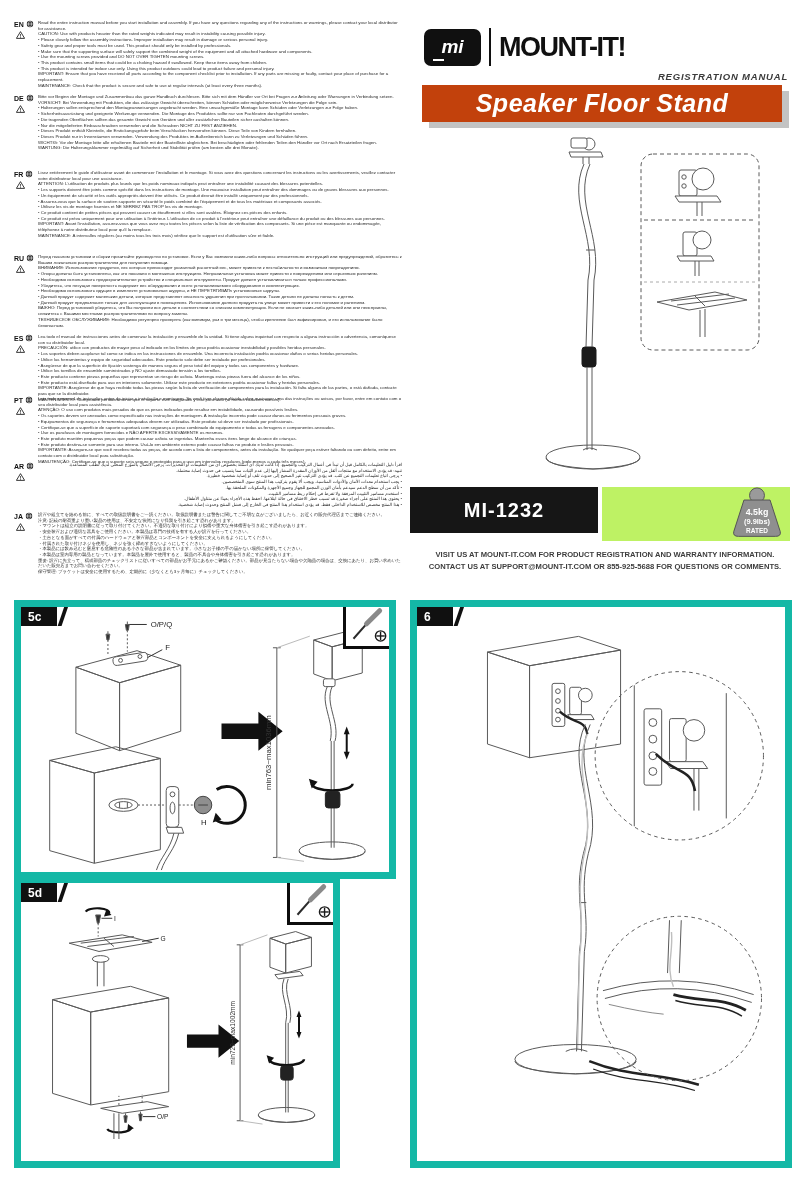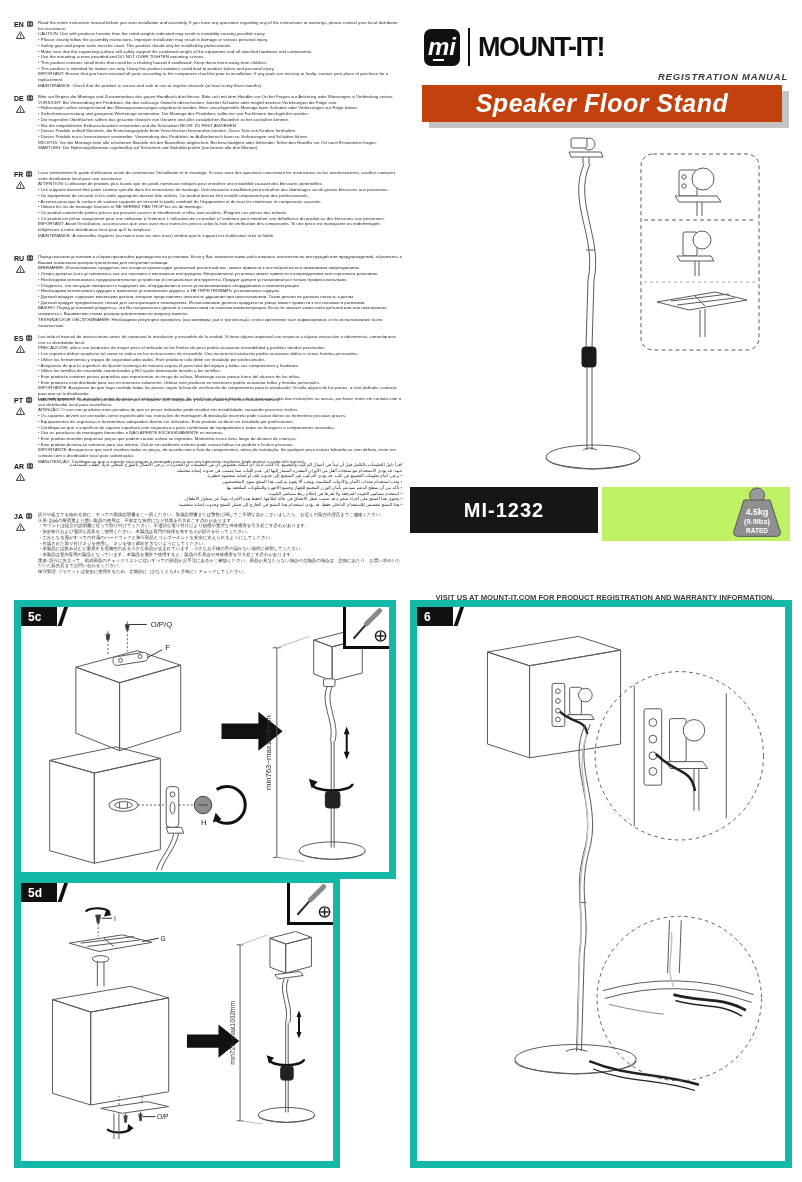--- a/index.html
+++ b/index.html
@@ -12,40 +12,40 @@
   .lang-gutter { width:24px; flex:0 0 24px; }
   .lang-head { display:flex; align-items:center; gap:2px; }
   .lang-code { font-size:7px; font-weight:bold; color:#111; }
   .globe { width:8px; height:8px; display:block; }
   .warn { width:9px; height:8px; display:block; margin:3px 0 0 2px; }
   .lang-text { flex:1; font-size:4.4px; line-height:1.3; color:#2b2b2b; white-space:pre-line; }
   .lang-text.rtl { direction:rtl; text-align:right; }
 
   
   .logo-row { position:absolute; left:424px; top:28px; display:flex; align-items:center; }
-  .mi-box { position:relative; width:36px; height:37px; background:#101010; border-radius:7px;
-            color:#fff; font-style:italic; font-weight:bold; font-size:24px;
+  .mi-box { position:relative; width:57px; height:37px; background:#101010; border-radius:7px;
+            color:#fff; font-style:italic; font-weight:bold; font-size:19px;
             display:flex; align-items:center; justify-content:center; }
   .mi-box::after { content:""; position:absolute; left:9px; bottom:5px; width:11px; height:2px; background:#fff; }
   .logo-divider { width:2px; height:38px; background:#101010; margin:0 8px; }
   .brand-name { font-size:27px; font-weight:bold; letter-spacing:-1.5px; color:#101010; }
   .manual-type { position:absolute; right:14px; top:71px; width:380px; text-align:right;
                  font-size:9.5px; font-weight:bold; font-style:italic; color:#3b3b3b; letter-spacing:0.8px; }
   .title-banner { position:absolute; left:422px; top:85px; width:360px; height:37px; background:#c2410c;
                   box-shadow:7px 6px 0 #c3c3c3; display:flex; align-items:center; justify-content:center; }
   .title-banner span { color:#fff; font-size:25px; font-weight:bold; font-style:italic; letter-spacing:0.5px; }
   .product-illustration { position:absolute; left:545px; top:132px; width:250px; height:352px; }
 
   .model-banner { position:absolute; left:410px; top:487px; width:188px; height:46px; background:#161616;
                   display:flex; align-items:center; justify-content:center; }
   .model-banner span { color:#fff; font-size:20px; font-weight:bold; letter-spacing:1px; }
   .weight-box { position:absolute; left:602px; top:487px; width:188px; height:54px; background:#bef264;
                 display:flex; align-items:center; justify-content:flex-end; }
   .contact { position:absolute; left:420px; top:549px; width:370px; text-align:center;
-             font-size:7.6px; font-weight:bold; color:#3d3d3d; line-height:1.6;margin-top:43px; }
+             font-size:7.6px; font-weight:bold; color:#3d3d3d; line-height:1.6; }
 
   
   .panel { position:absolute; background:#fff; border:7px solid #14b8a6; }
   .panel-5c { left:14px; top:600px; width:382px; height:279px; }
   .panel-5d { left:14px; top:876px; width:326px; height:292px; }
   .panel-6  { left:410px; top:600px; width:382px; height:568px; }
   .step-tab { position:absolute; top:0; left:0; height:19px; min-width:36px; padding:0 8px 0 7px;
               background:#101010; color:#fff; font-weight:bold; font-size:12px;
               display:flex; align-items:center; z-index:3; }
   .tab-stripe { position:absolute; top:0; height:19px; width:13px; z-index:3;
@@ -343,20 +343,21 @@
     <svg width="66" height="54" viewBox="0 0 70 58">
       <circle cx="35" cy="9" r="8" fill="#9a9a9a" stroke="#555" stroke-width="1"></circle>
       <path d="M21 14 L49 14 L60 48 Q61 53 55 53 L15 53 Q9 53 10 48 Z" fill="#8f8f8f" stroke="#555" stroke-width="1"></path>
       <text x="35" y="30" text-anchor="middle" font-size="9.5" font-weight="bold" fill="#fff">4.5kg</text>
       <text x="35" y="40" text-anchor="middle" font-size="8" font-weight="bold" fill="#fff">(9.9lbs)</text>
       <text x="35" y="49" text-anchor="middle" font-size="7" font-weight="bold" fill="#fff">RATED</text>
     </svg>
   </div>
   <div class="contact">
     <div>VISIT US AT MOUNT-IT.COM FOR PRODUCT REGISTRATION AND WARRANTY INFORMATION.</div>
+    <div>CONTACT US AT SUPPORT@MOUNT-IT.COM OR 855-925-5688 FOR QUESTIONS OR COMMENTS.</div>
   </div>
 
   <div class="panel panel-5c">
     <div class="step-tab">5c</div>
     <div class="tab-stripe" style="left:36px"></div>
     <div class="tool-box">
       <svg viewBox="0 0 46 40">
         <line x1="8" y1="34" x2="22" y2="18" stroke="#2a2a2a" stroke-width="2"></line>
         <line x1="22" y1="18" x2="36" y2="4" stroke="#8a8a8a" stroke-width="5" stroke-linecap="round"></line>
         <g>

